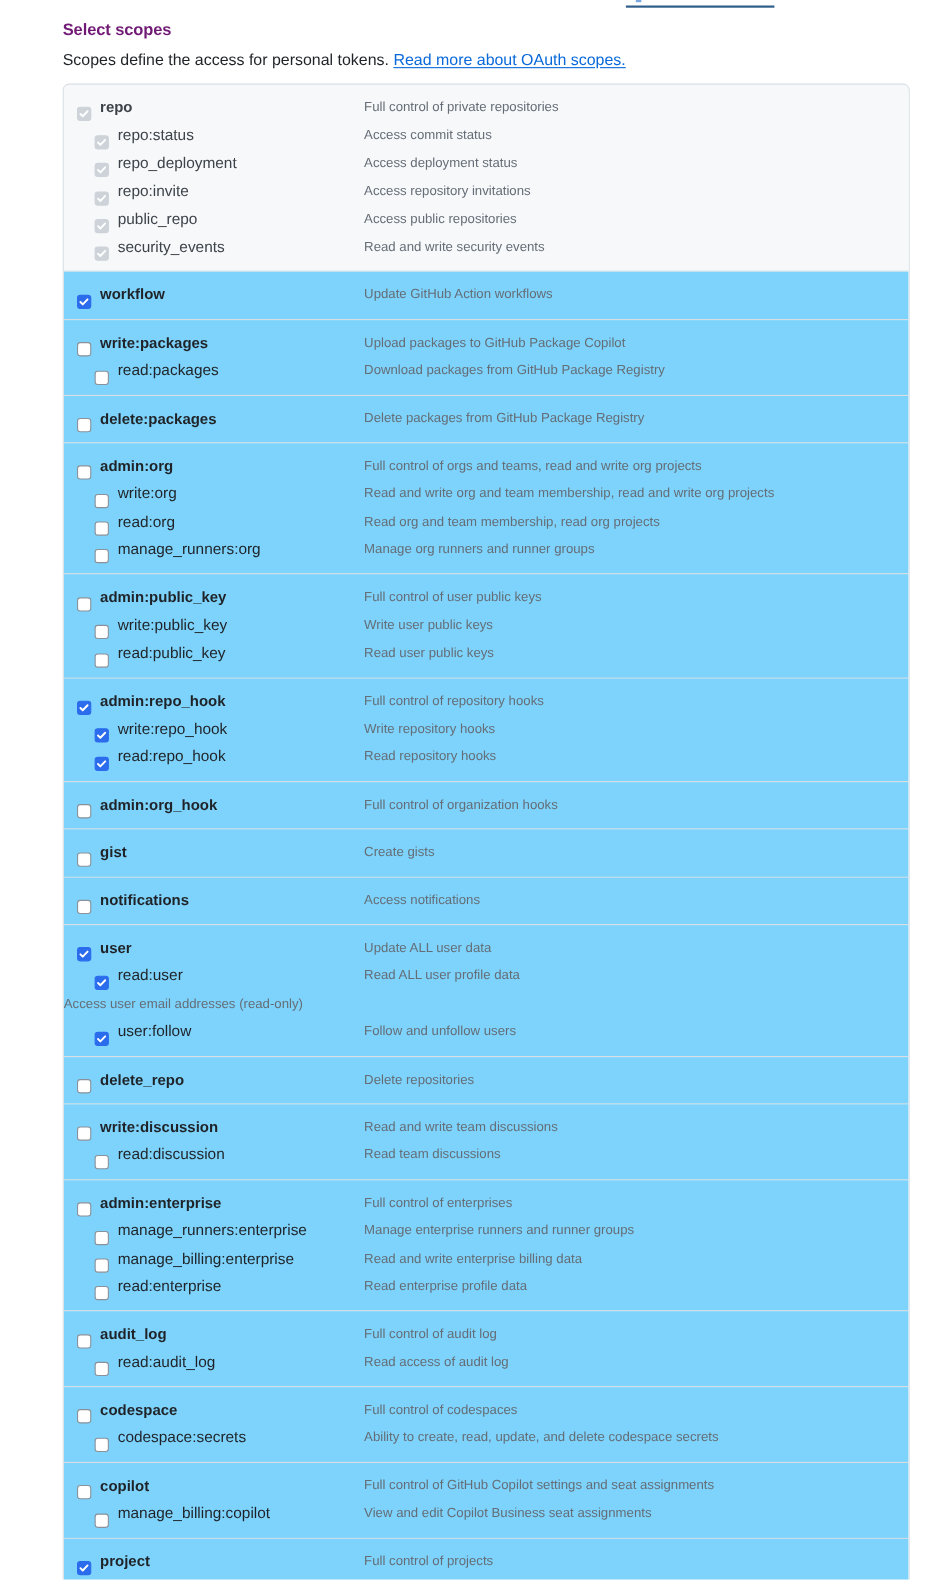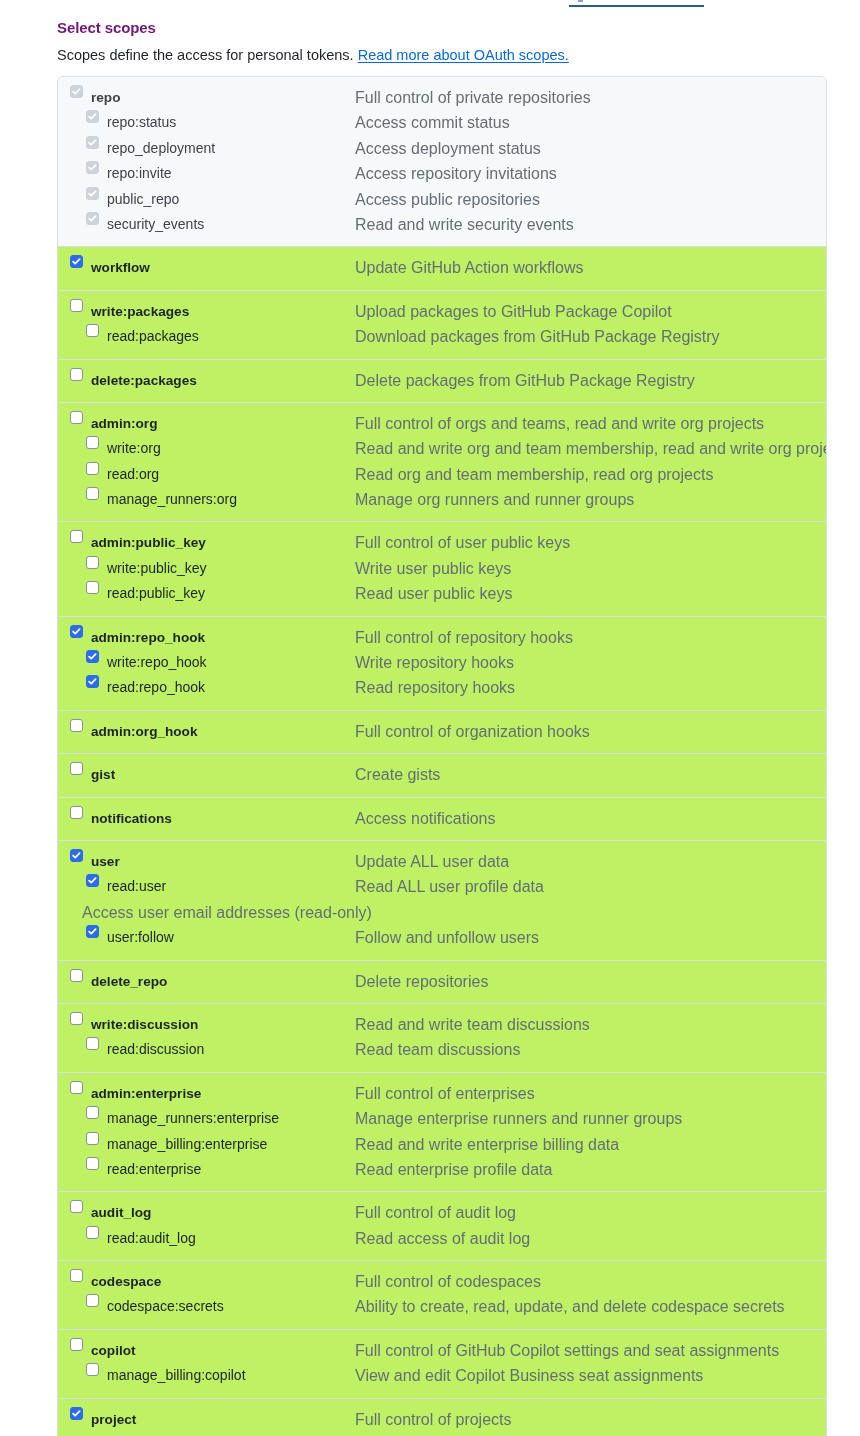--- a/index.html
+++ b/index.html
@@ -81,42 +81,42 @@
     border: 1px solid #d8dee4;
     border-radius: 6px;
     background: #ffffff;
     overflow: hidden;
     box-sizing: content-box;
   }
 
   .scope-group {
     border-bottom: 1px solid #d8dee4;
     padding: 8px 0 9px 0;
-    background: #bef264;
+    background: #7dd3fc;
   }
   .scope-group:last-child {
     border-bottom: none;
   }
   .scope-group.disabled {
     background: #f6f8fa;
   }
 
   .scope-row {
     position: relative;
     display: flex;
     align-items: flex-start;
     height: 25.4px;
     line-height: 25.4px;
   }
 
   .cb-wrap {
     width: 273px;
     flex: 0 0 273px;
     display: flex;
-    align-items: flex-start;
+    align-items: flex-end;
     padding-left: 12px;
     box-sizing: border-box;
   }
   .scope-row.child .cb-wrap {
     padding-left: 28px;
   }
 
   .cbox {
     width: 13px;
     height: 13px;
@@ -159,25 +159,24 @@
   }
   .scope-row.child .scope-name {
     font-weight: normal;
     font-size: 14px;
   }
   .scope-group.disabled .scope-name {
     color: #3d4349;
   }
 
   .scope-desc {
-    font-size: 16px;
+    font-size: 12px;
     color: #656d76;
     white-space: nowrap;
     padding-left: 0;
-    margin-left: 24px;
   }
 </style>
 </head>
 <body>
 
 <div class="top-cutoff">
   <div class="cut-link"></div>
   <div class="cut-dot"></div>
 </div>
 

